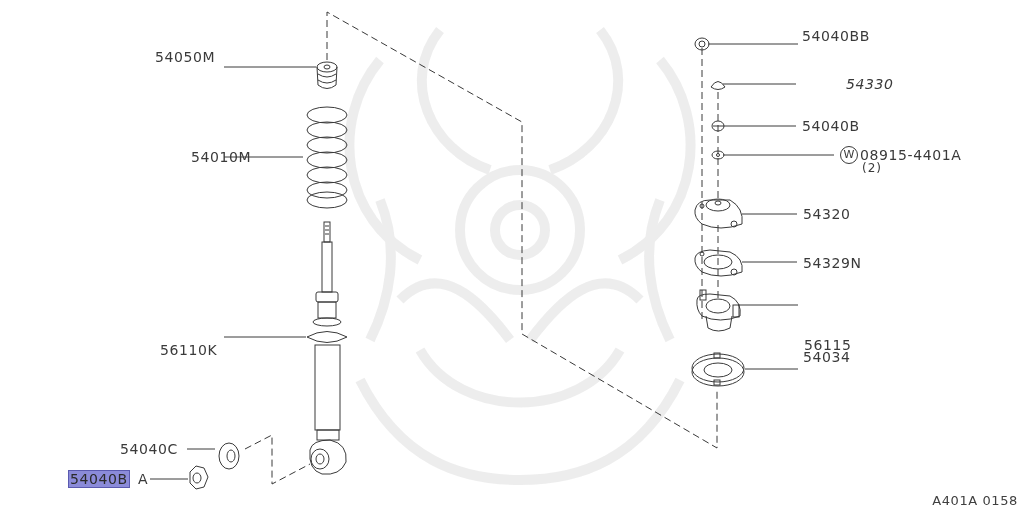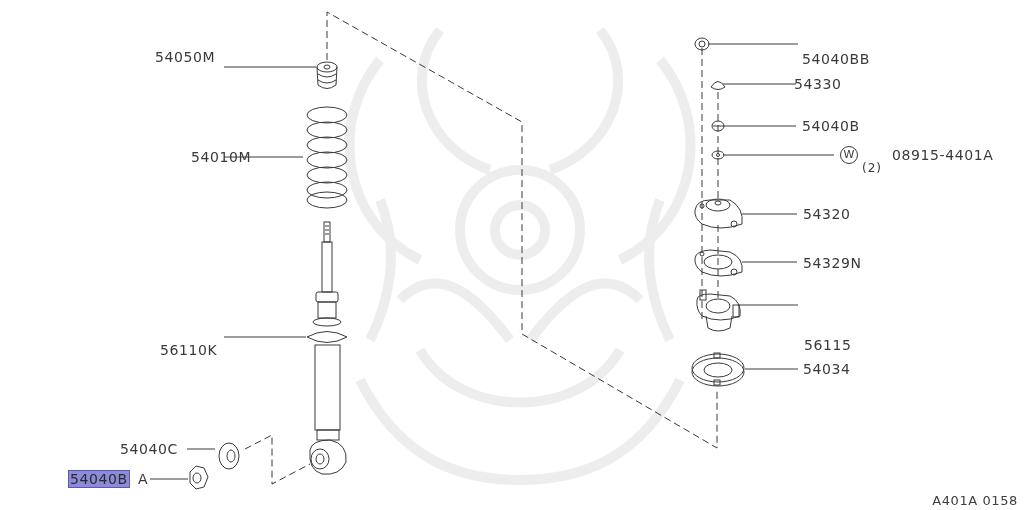--- a/index.html
+++ b/index.html
@@ -159,24 +159,24 @@
 
 <div class="lbl" style="left:155px; top:49px;">54050M</div>
 <div class="lbl" style="left:156px; top:149px;margin-left:35px;">54010M</div>
 <div class="lbl" style="left:160px; top:342px;">56110K</div>
 <div class="lbl" style="left:120px; top:441px;">54040C</div>
 <div style="position:absolute; left:69px; top:470px; height:18px;">
   <span class="lbl highlight" style="position:absolute; left:0; top:1px; padding:0 1px;">54040B</span>
   <span class="lbl" style="position:absolute; left:69px; top:1px;">A</span>
 </div>
 
-<div class="lbl" style="left:802px; top:51px;text-align:center;">54040BB</div>
-<div class="lbl" style="left:794px; top:76px;">54330</div>
+<div class="lbl" style="left:802px; top:28px;text-align:center;">54040BB</div>
+<div class="lbl" style="left:846px; top:76px;font-style:italic;">54330</div>
 <div class="lbl" style="left:802px; top:118px;">54040B</div>
 <div class="w-circle" style="left:840px; top:146px;">W</div>
-<div class="lbl" style="left:860px; top:147px;margin-left:32px;">08915-4401A</div>
+<div class="lbl" style="left:860px; top:147px;">08915-4401A</div>
 <div class="sub" style="left:862px; top:161px;">(2)</div>
 <div class="lbl" style="left:803px; top:206px;">54320</div>
 <div class="lbl" style="left:803px; top:255px;">54329N</div>
 <div class="lbl" style="left:804px; top:297px;margin-top:40px;">56115</div>
-<div class="lbl" style="left:803px; top:361px;">54034</div>
+<div class="lbl" style="left:803px; top:349px;">54034</div>
 
 <div class="footer-code">A401A 0158</div>
 
 </body></html>

